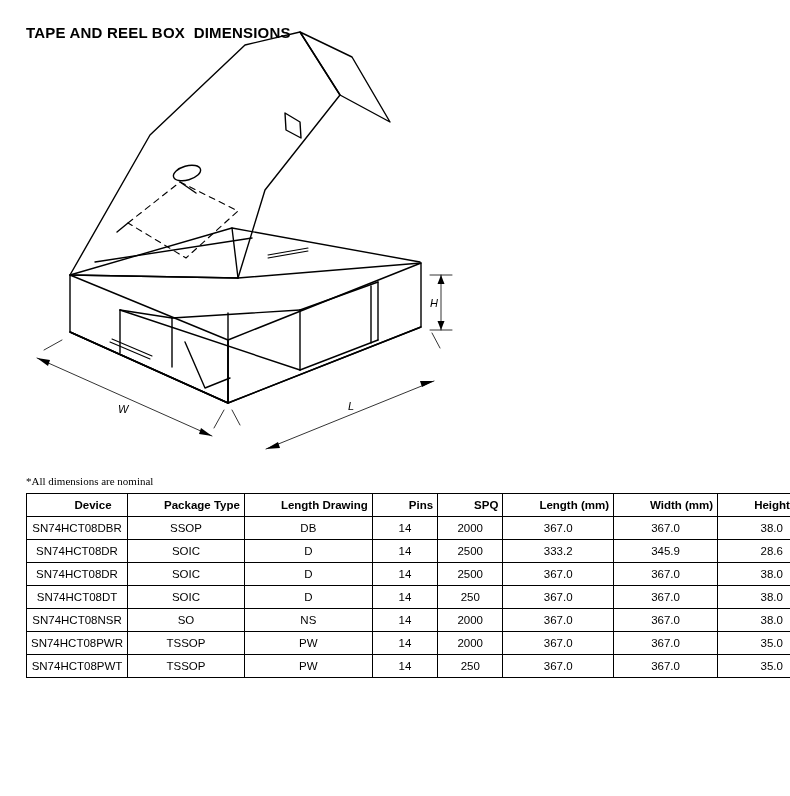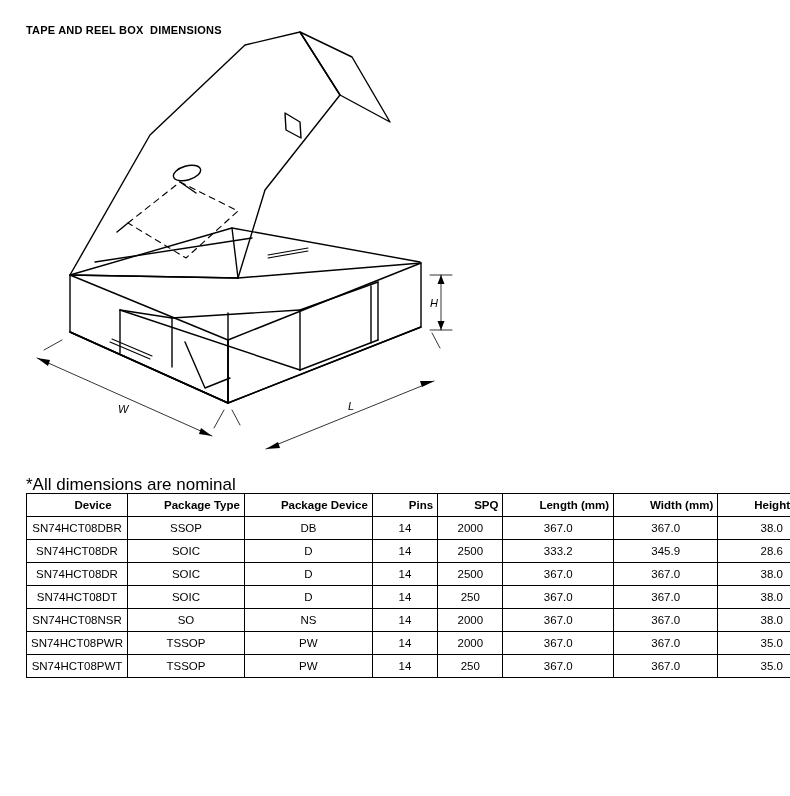--- a/index.html
+++ b/index.html
@@ -17,38 +17,39 @@
   }
   #page {
     position: relative;
     width: 790px;
     height: 796px;
   }
   .title {
     position: absolute;
     left: 26px;
     top: 24px;
-    font-size: 11px;
+    font-size: 15px;
     font-weight: bold;
     letter-spacing: 0.2px;
     white-space: pre;
   }
   #drawing {
     position: absolute;
     left: 0px;
     top: 10px;
     width: 790px;
     height: 460px;
   }
   .note {
     position: absolute;
     left: 26px;
     top: 475px;
-    font-size: 17px;
+    font-size: 11px;
     white-space: pre;
+    font-family: Liberation Serif, serif;
   }
   table.dims {
     position: absolute;
     left: 26px;
     top: 493px;
     border-collapse: collapse;
     font-size: 11.5px;
     background: #fff;
   }
   table.dims th, table.dims td {
@@ -161,21 +162,21 @@
     <text x="430" y="297" font-family="Liberation Sans, sans-serif" font-size="11" font-style="italic" fill="#000">H</text>
   </svg>
 
   <div class="note">*All dimensions are nominal</div>
 
   <table class="dims">
     <thead>
       <tr>
         <th class="c-device">Device</th>
         <th class="c-pkgtype">Package Type</th>
-        <th class="c-pkgdraw">Package Device</th>
+        <th class="c-pkgdraw">Length Drawing</th>
         <th class="c-pins">Pins</th>
         <th class="c-spq">SPQ</th>
         <th class="c-length">Length (mm)</th>
         <th class="c-width">Width (mm)</th>
         <th class="c-height">Height (mm)</th>
       </tr>
     </thead>
     <tbody>
       <tr>
         <td>SN74HCT08DBR</td>

